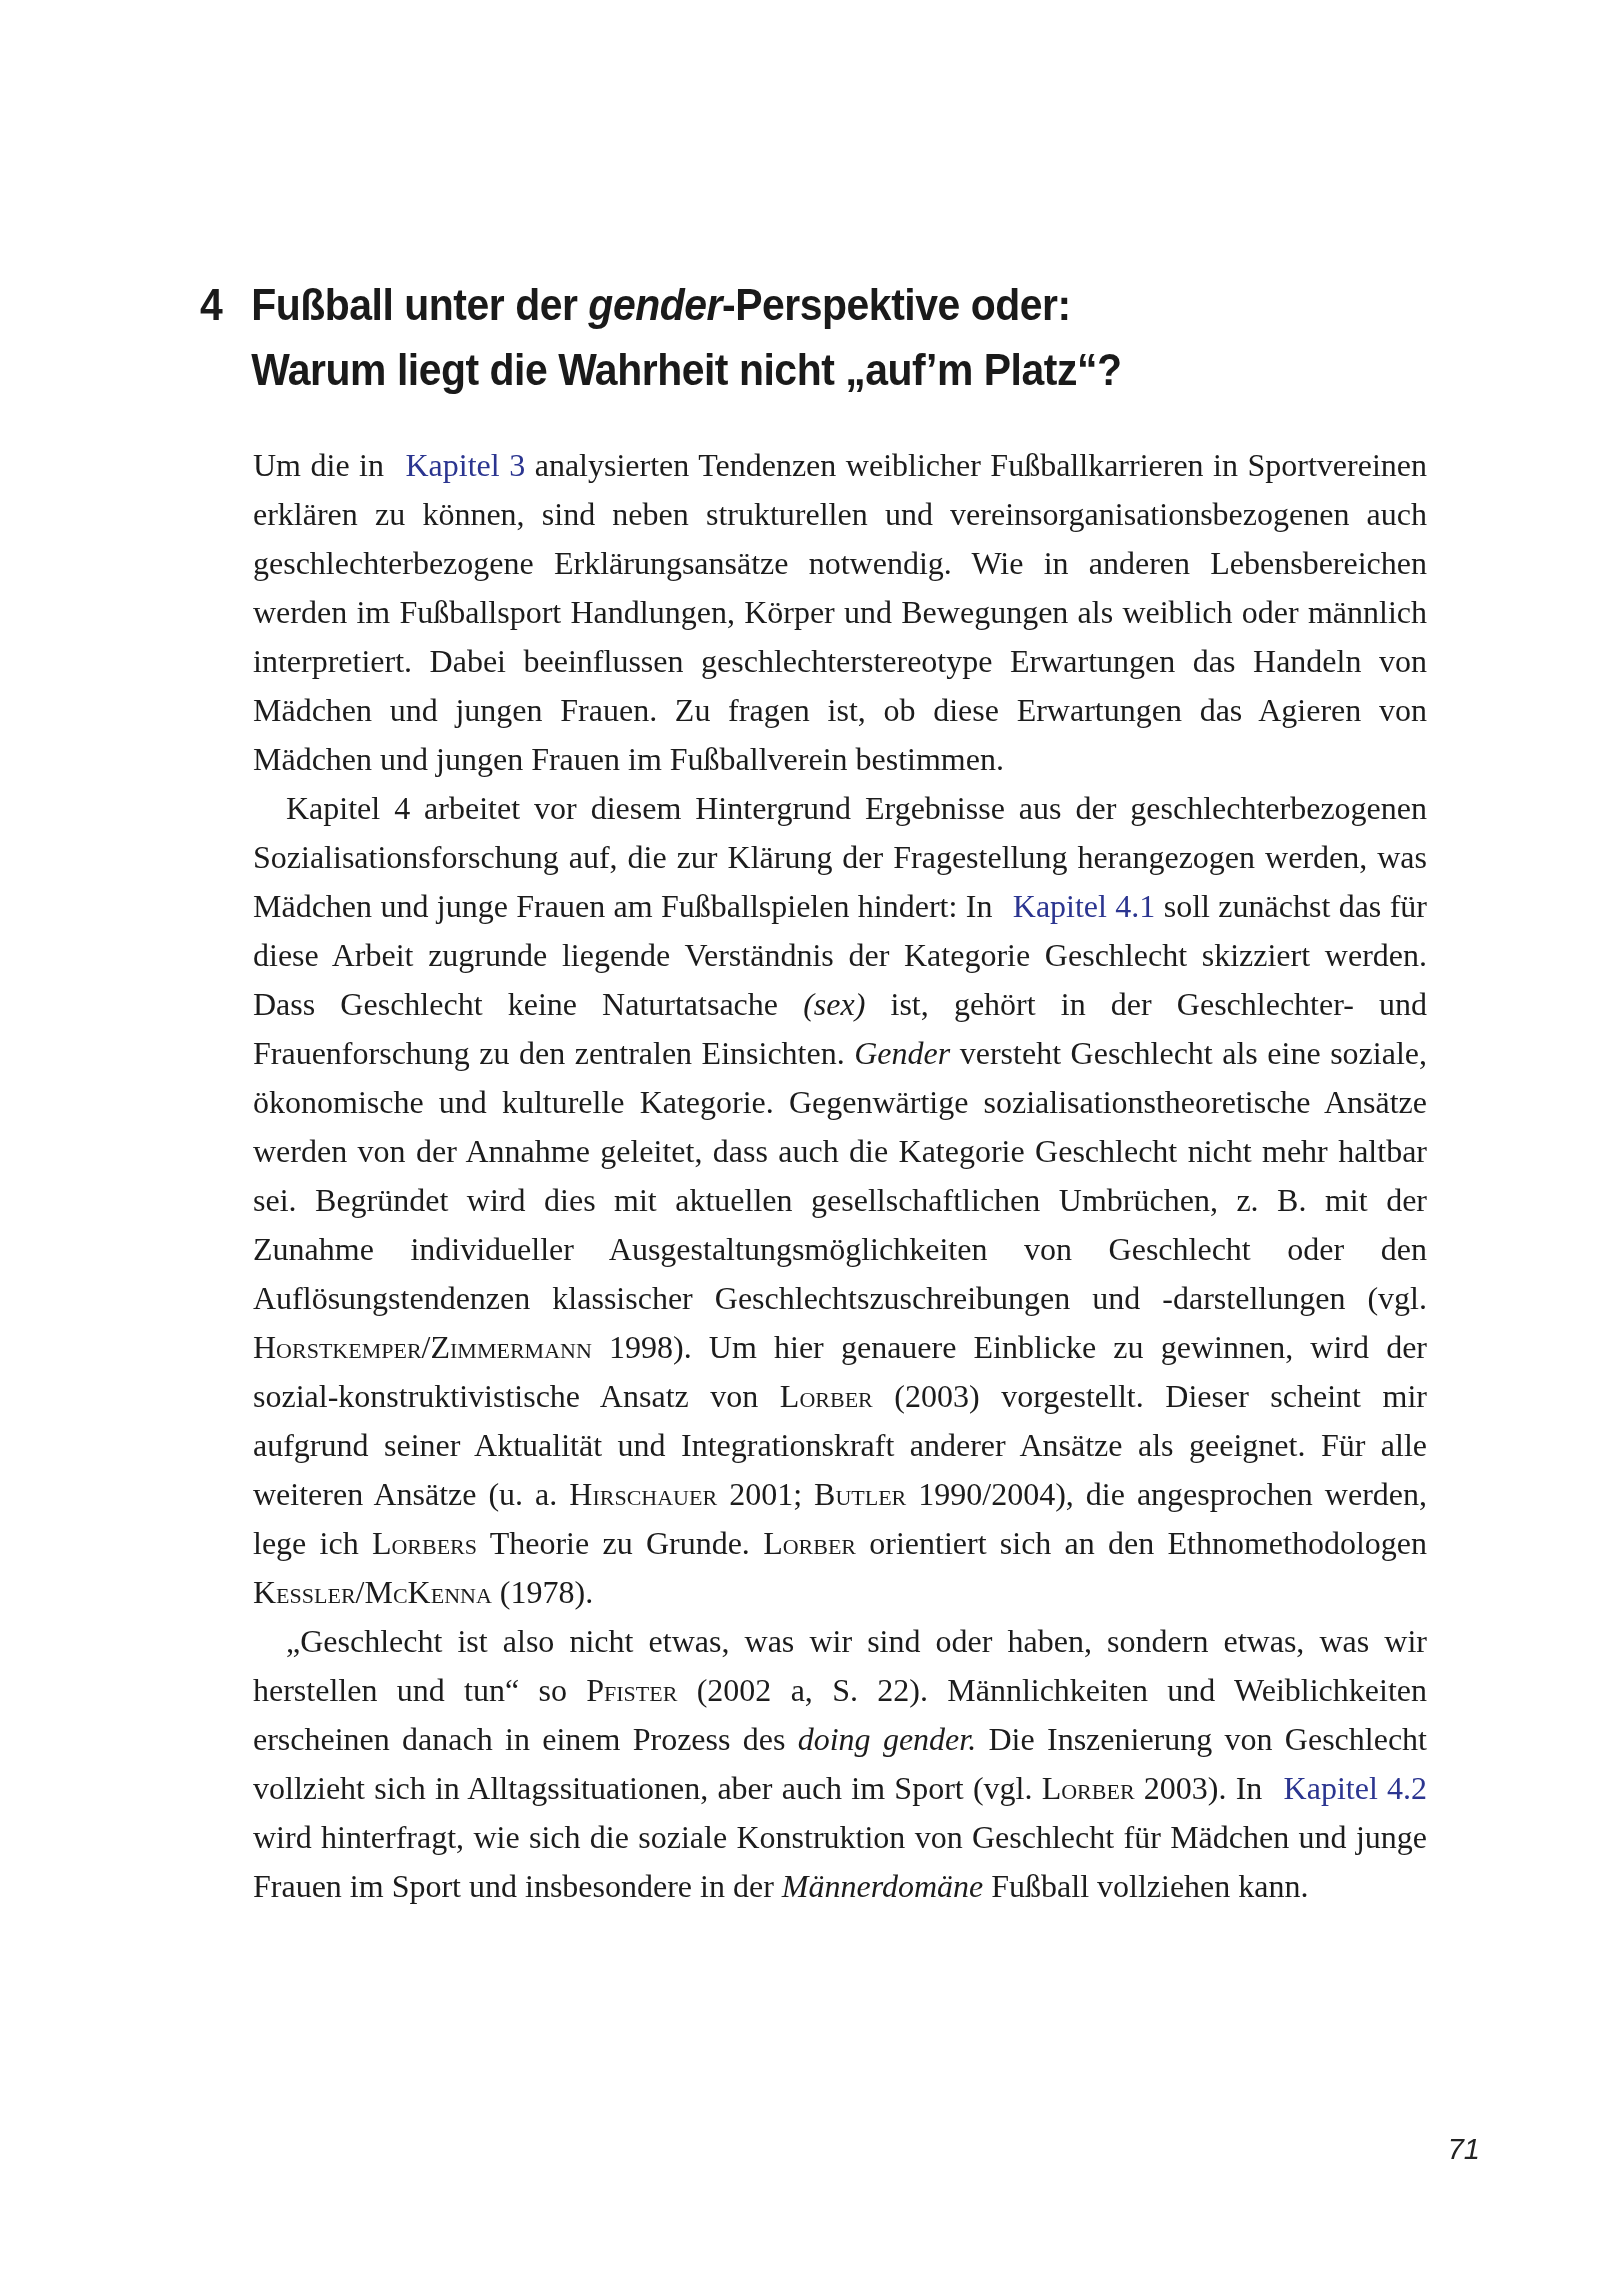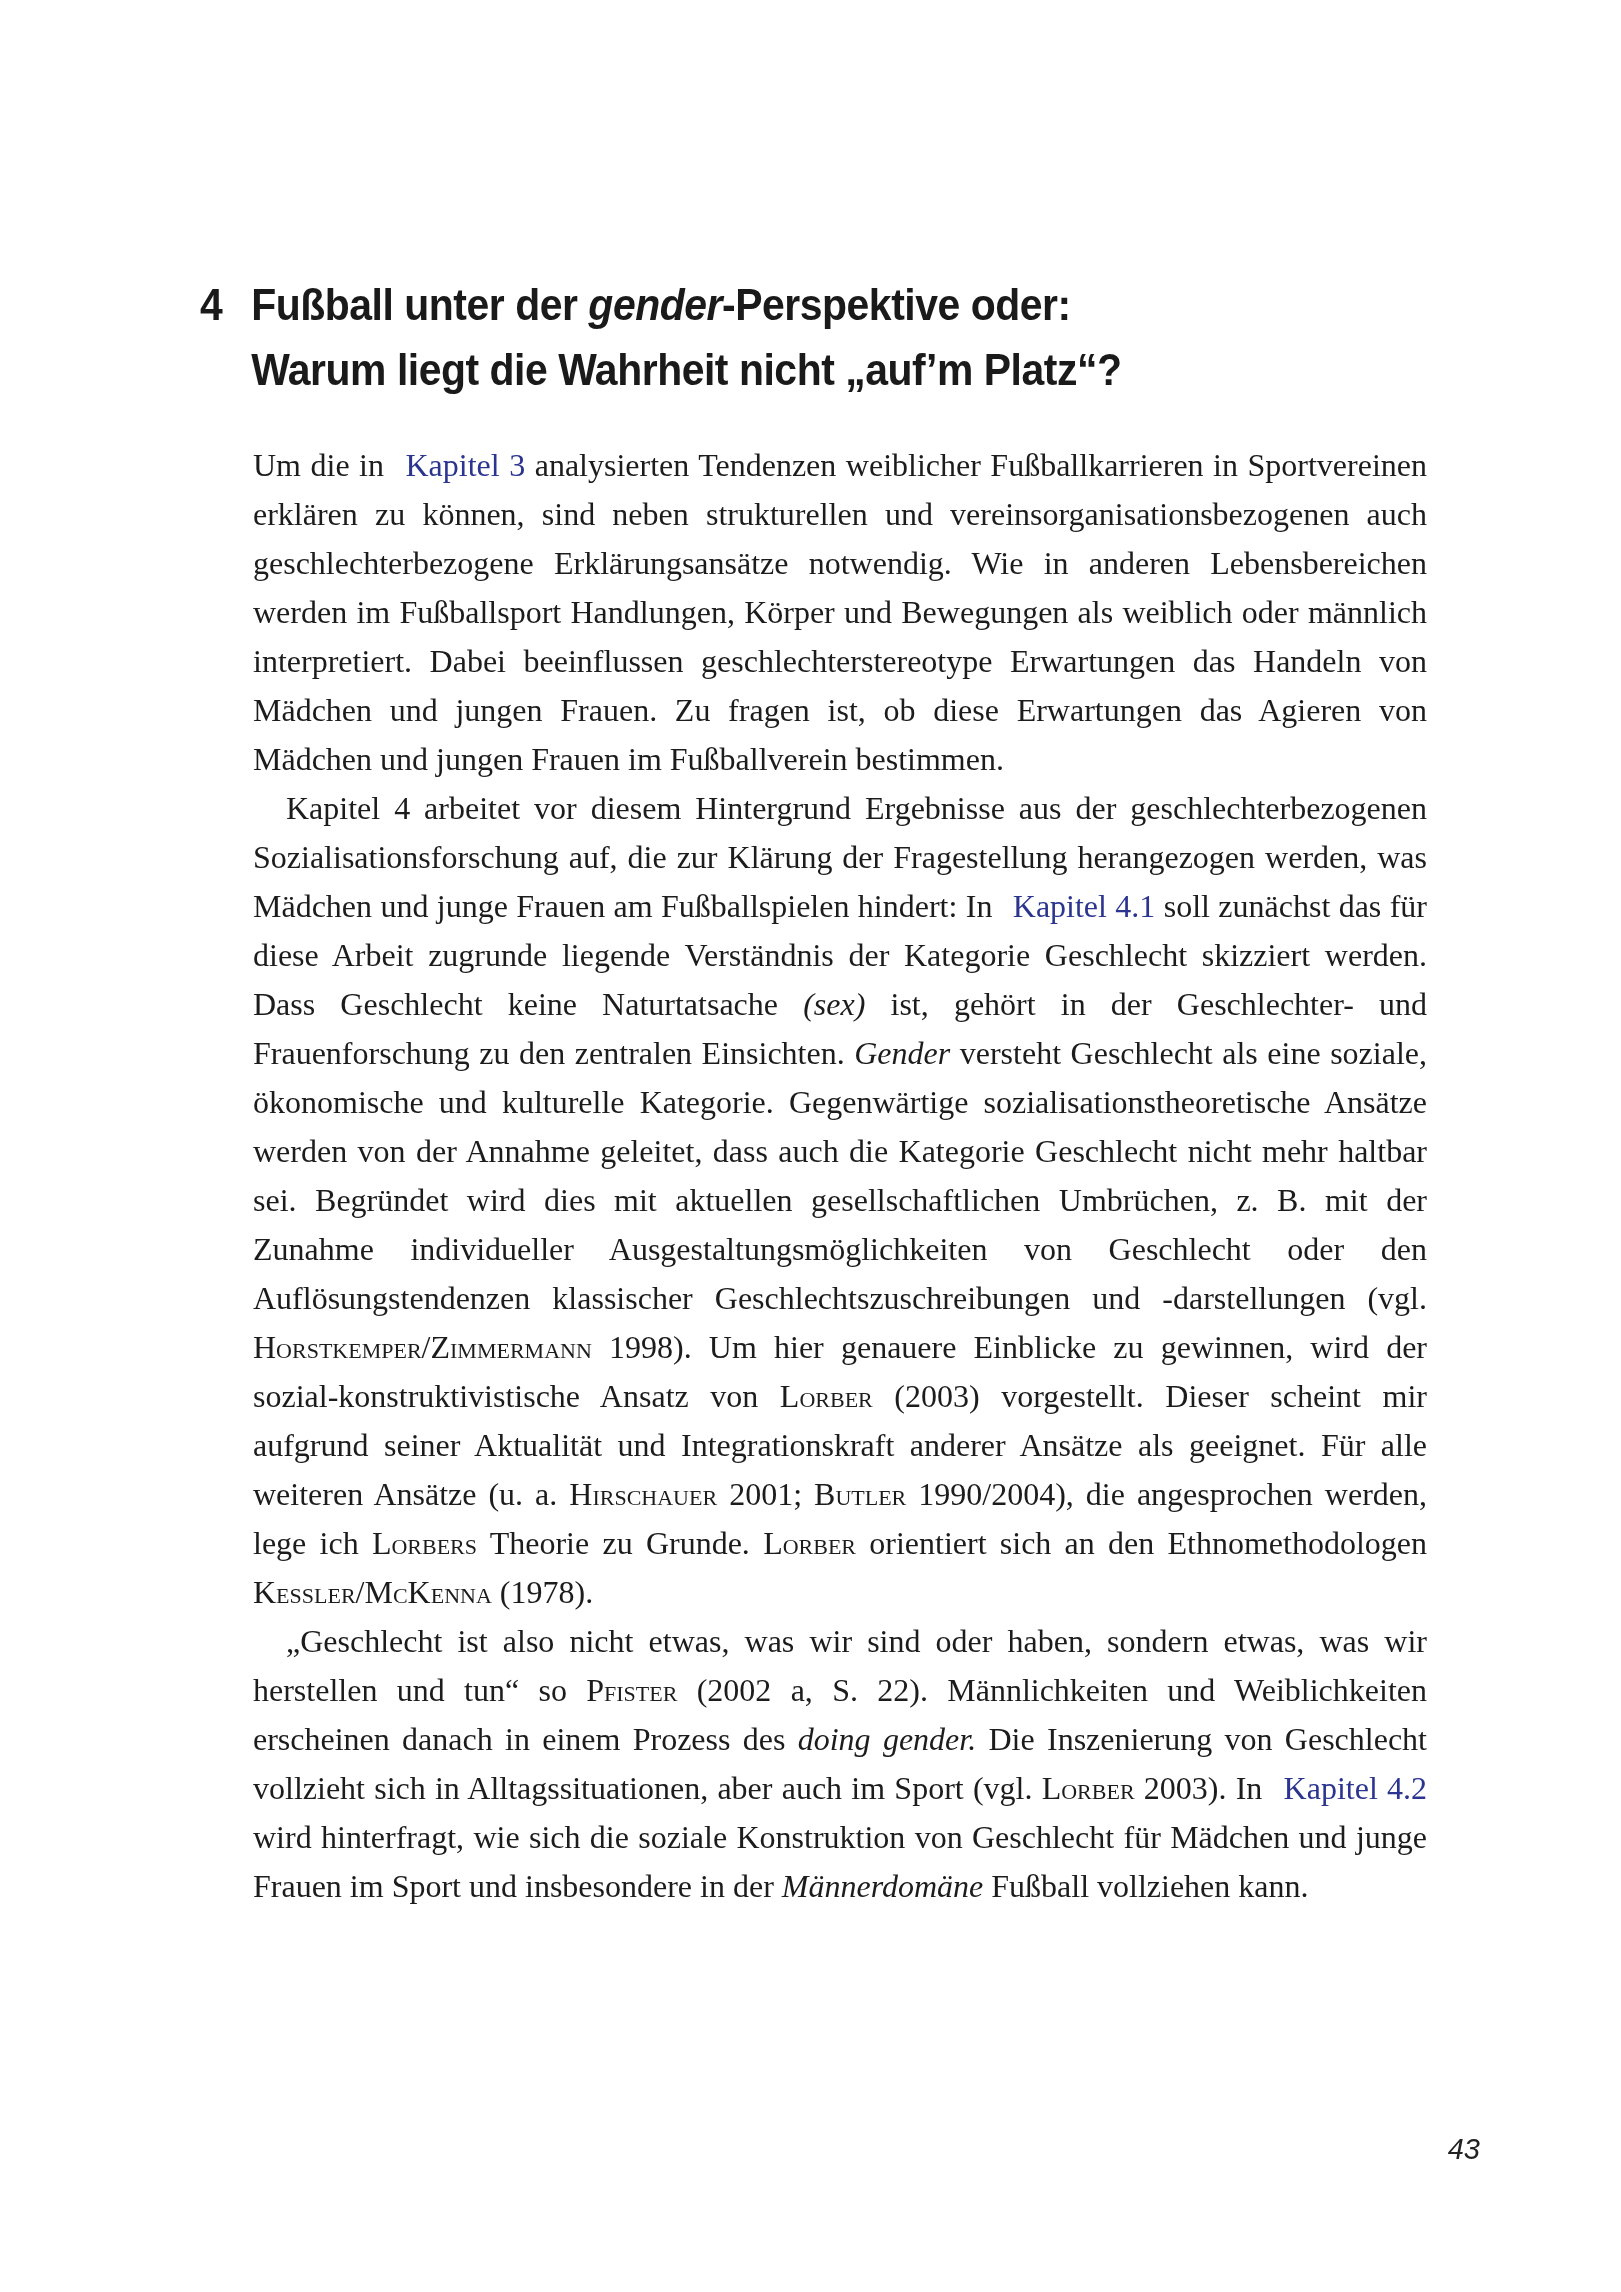--- a/index.html
+++ b/index.html
@@ -92,14 +92,14 @@
 </h1>
 
 <div class="body">
   <p class="hyph"><span>Um die in </span><a class="link" style="color: rgb(43, 53, 144);">Kapitel 3</a><span> analysierten Tendenzen weiblicher Fußballkarrieren in Sport­vereinen erklären zu können, sind neben strukturellen und vereinsorganisations­bezogenen auch geschlechterbezogene Erklärungsansätze notwendig. Wie in anderen Lebensbereichen werden im Fußballsport Handlungen, Körper und Bewegungen als weiblich oder männlich interpretiert. Dabei beeinflussen geschlechterstereo­type Erwartungen das Handeln von Mädchen und jungen Frauen. Zu fragen ist, ob diese Erwartungen das Agieren von Mädchen und jungen Frauen im Fußball­verein bestimmen.</span></p>
 
   <p class="indent hyph"><span>Kapitel 4 arbeitet vor diesem Hintergrund Ergebnisse aus der geschlechterbezo­genen Sozialisationsforschung auf, die zur Klärung der Fragestellung herangezogen werden, was Mädchen und junge Frauen am Fußballspielen hindert: In </span><a class="link" style="color: rgb(43, 53, 144);">Kapitel 4.1</a><span> soll zunächst das für diese Arbeit zugrunde liegende Verständnis der Kategorie Geschlecht skizziert werden. Dass Geschlecht keine Naturtatsache </span><span class="it">(sex)</span><span> ist, gehört in der Geschlechter- und Frauenforschung zu den zentralen Einsichten. </span><span class="it">Gender</span><span> ver­steht Geschlecht als eine soziale, ökonomische und kulturelle Kategorie. Gegenwär­tige sozialisationstheoretische Ansätze werden von der Annahme geleitet, dass auch die Kategorie Geschlecht nicht mehr haltbar sei. Begründet wird dies mit aktuellen gesellschaftlichen Umbrüchen, z. B. mit der Zunahme individueller Ausgestaltungs­möglichkeiten von Geschlecht oder den Auflösungstendenzen klassischer Ge­schlechtszuschreibungen und -darstellungen (vgl. </span><span class="sc">Horstkemper</span><span>/</span><span class="sc">Zimmermann</span><span> 1998). Um hier genauere Einblicke zu gewinnen, wird der sozial-konstruktivistische Ansatz von </span><span class="sc">Lorber</span><span> (2003) vorgestellt. Dieser scheint mir aufgrund seiner Aktuali­tät und Integrationskraft anderer Ansätze als geeignet. Für alle weiteren Ansätze (u. a. </span><span class="sc">Hirschauer</span><span> 2001; </span><span class="sc">Butler</span><span> 1990/2004), die angesprochen werden, lege ich </span><span class="sc">Lorbers</span><span> Theorie zu Grunde. </span><span class="sc">Lorber</span><span> orientiert sich an den Ethnomethodologen </span><span class="sc">Kessler</span><span>/</span><span class="sc">McKenna</span><span> (1978).</span></p>
 
   <p class="indent hyph"><span>„Geschlecht ist also nicht etwas, was wir sind oder haben, sondern etwas, was wir herstellen und tun“ so </span><span class="sc">Pfister</span><span> (2002 a, S. 22). Männlichkeiten und Weiblichkeiten erscheinen danach in einem Prozess des </span><span class="it">doing gender.</span><span> Die Inszenierung von Ge­schlecht vollzieht sich in Alltagssituationen, aber auch im Sport (vgl. </span><span class="sc">Lorber</span><span> 2003). In </span><a class="link" style="color: rgb(43, 53, 144);">Kapitel 4.2</a><span> wird hinterfragt, wie sich die soziale Konstruktion von Geschlecht für Mädchen und junge Frauen im Sport und insbesondere in der </span><span class="it">Männerdomäne</span><span> Fuß­ball vollziehen kann.</span></p>
 </div>
 
-<div class="page-number">43</div>
+<div class="page-number">71</div>
 
 
 </body></html>

